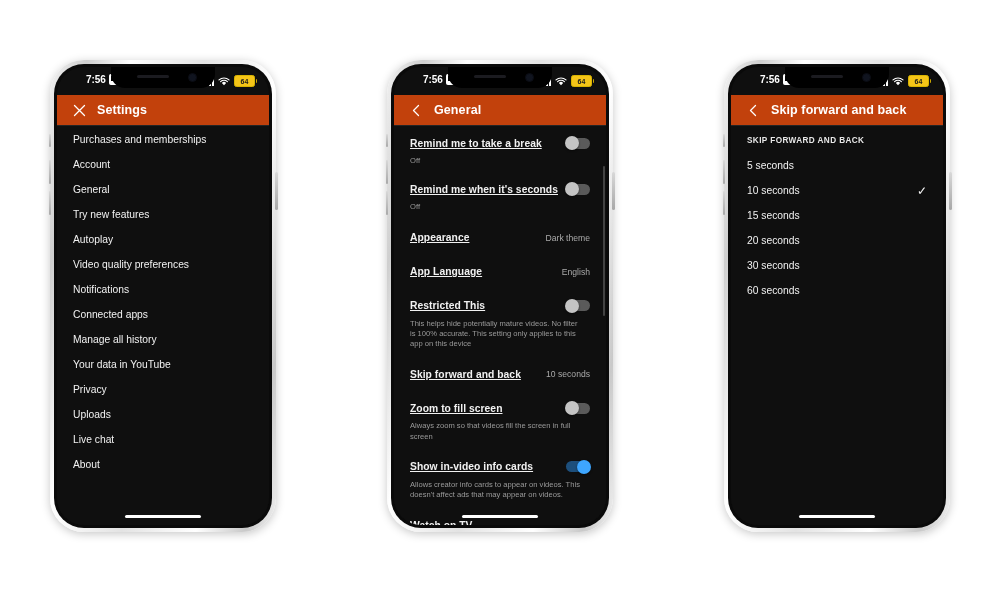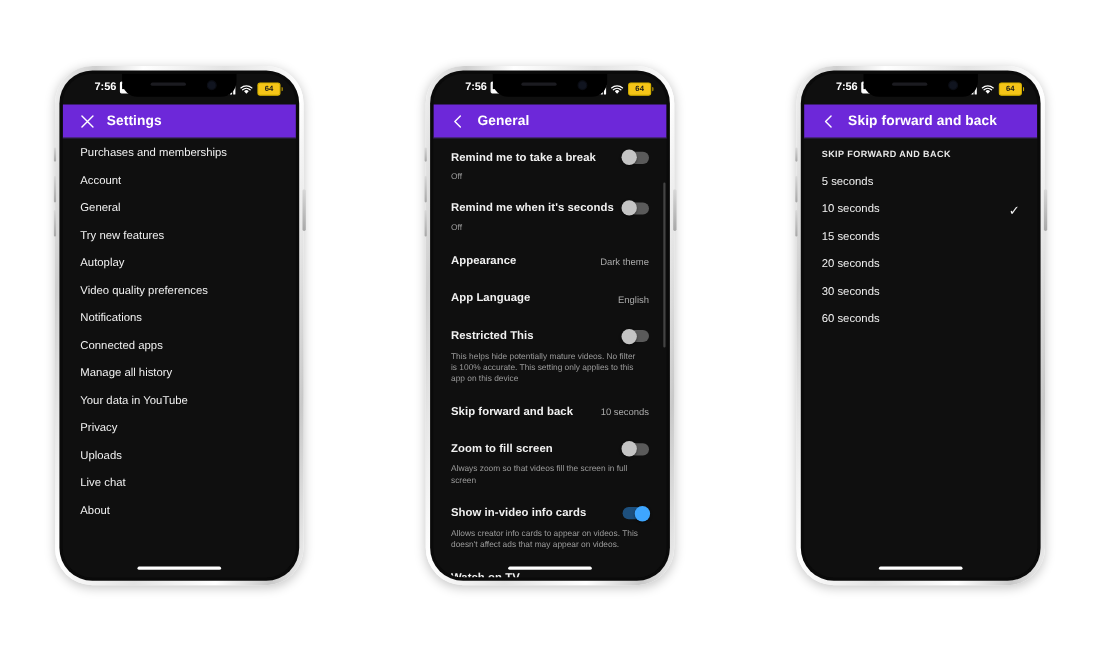--- a/index.html
+++ b/index.html
@@ -167,21 +167,21 @@
   }
 
   
   .app-header {
     position: relative;
     height: 30px;
     display: flex;
     align-items: center;
     padding-left: 14px;
     border-bottom: 1px solid #242424;
-    background: #6d28d9;
+    background: #c2410c;
   }
   .hdr-icon {
     width: 17px; height: 17px;
     flex: 0 0 auto;
     display: flex;
     align-items: center;
     justify-content: center;
     color: #ffffff;
     margin-right: 9px;
     cursor: pointer;
@@ -219,20 +219,21 @@
     justify-content: space-between;
     padding: 0 16px;
     min-height: 22px;
     cursor: pointer;
   }
   .set-label {
     font-size: 10.3px;
     color: #f1f1f1;
     font-weight: bold;
     letter-spacing: 0.05px;
+    text-decoration: underline;
   }
   .set-label.plain { font-weight: bold; }
   .set-value {
     font-size: 8.6px;
     color: #aaaaaa;
   }
   .set-sub {
     font-size: 7.6px;
     color: #9a9a9a;
     padding: 2px 16px 0 16px;

